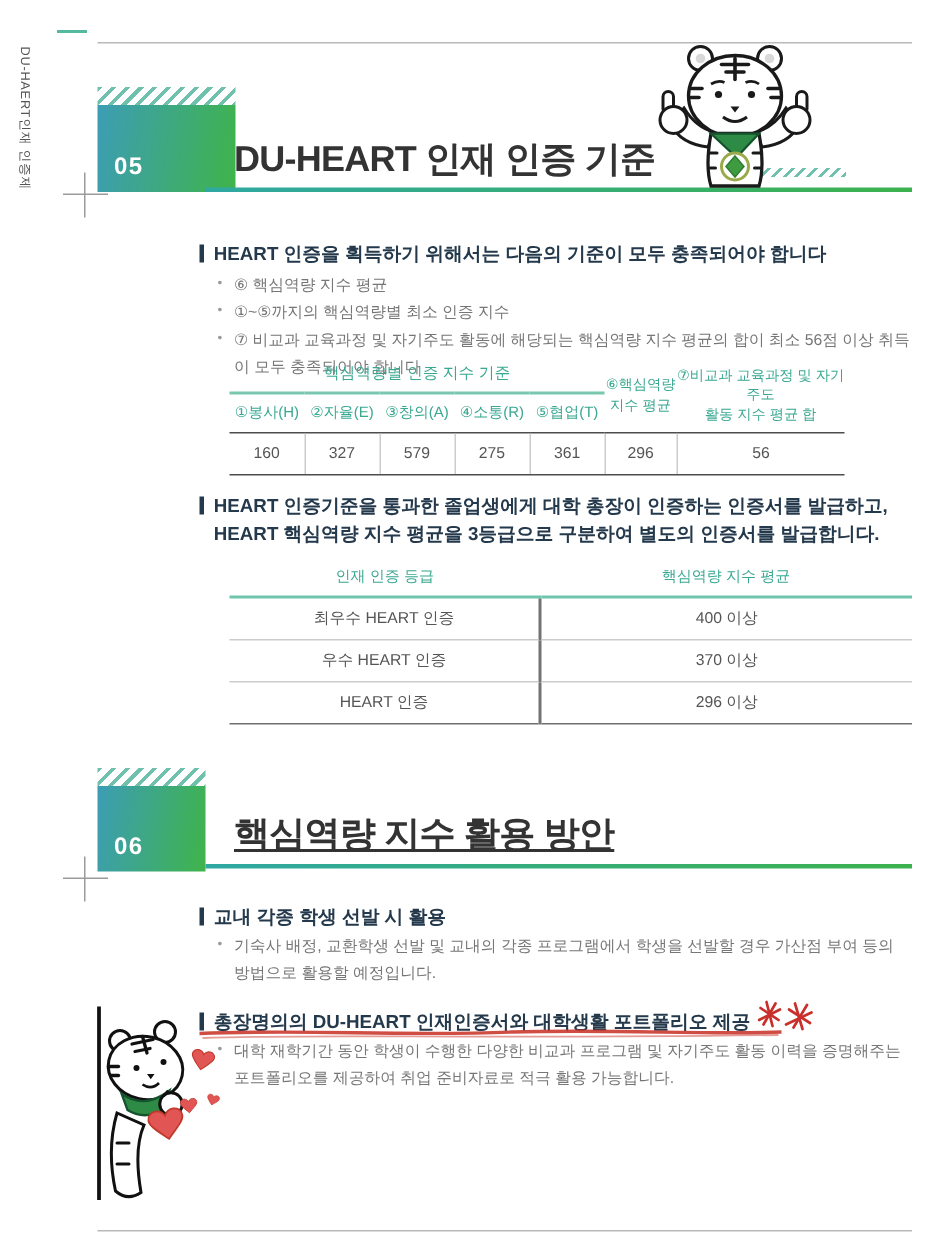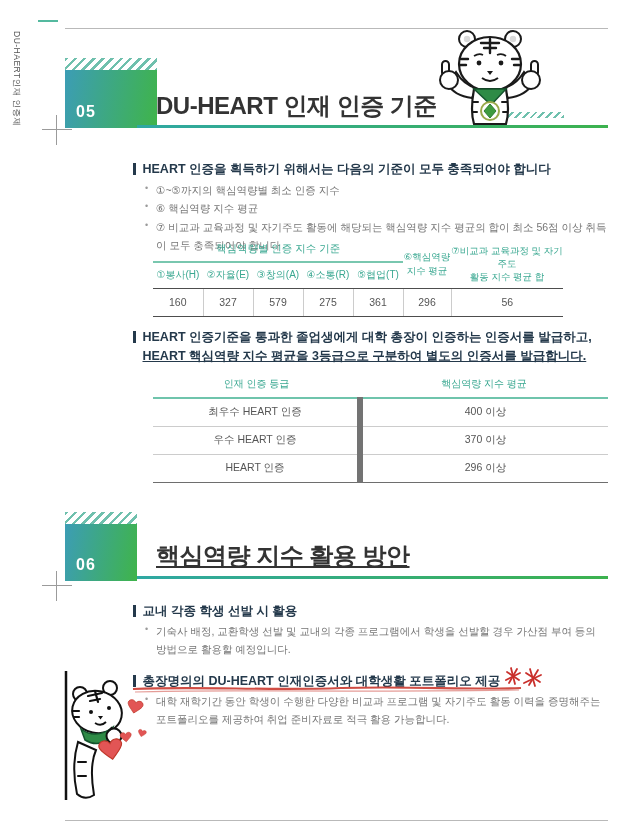--- a/index.html
+++ b/index.html
@@ -27,40 +27,40 @@
   .sec-box .num { position:absolute; left:11px; bottom:7px; color:#fff; font-weight:bold; font-size:16px; letter-spacing:1px; }
   .sec-title { position:absolute; left:156px; font-size:24px; font-weight:bold; color:#333; letter-spacing:-0.5px; white-space:nowrap; }
   .sec-underline { position:absolute; left:137px; right:15px; height:2.5px;
     background:linear-gradient(90deg,#2fa8a3,#3cb24e); }
   .hatch-strip { position:absolute; left:504px; top:112px; width:60px; height:6px;
     background:repeating-linear-gradient(135deg,#6fc0ad 0 2px,#ffffff 2px 5.5px); }
 
   
   .h-bold { position:absolute; left:133px; font-size:12.5px; font-weight:bold; color:#24394b; line-height:1.55; white-space:nowrap; }
   .vbar { display:inline-block; width:2.5px; height:12px; background:#24394b; margin-right:7px; vertical-align:-1.5px; }
-  .h-bold .line2 { padding-left:9.5px;text-decoration:underline; }
+  .h-bold .line2 { padding-left:9.5px; }
   .bullets { position:absolute; left:145px; width:462px; margin:0; padding:0; list-style:none;
     font-size:10.5px; color:#767676; line-height:1.75; }
   .bullets li { position:relative; padding-left:11px; }
   .bullets li::before { content:"•"; position:absolute; left:0; top:0; color:#9a9a9a; font-size:9px; }
 
   
   .t1 { position:absolute; left:153px; top:239px; width:410px; border-collapse:collapse; table-layout:fixed; }
   .t1 td { text-align:center; vertical-align:middle; }
   .t1 .group { color:#3aa891; font-size:10.5px; padding:3px 0 5px; border-bottom:2px solid #79c7af; }
   .t1 .hcell { color:#3aa891; font-size:9.5px; line-height:1.4; border-bottom:1.8px solid #4d4d4d; padding:2px 0; }
   .t1 .sub td { color:#3aa891; font-size:10px; padding:5px 0 6px; border-bottom:1.8px solid #4d4d4d; }
   .t1 .vals td { color:#555; font-size:10.5px; padding:7px 0 8px; border-bottom:1.8px solid #4d4d4d; border-left:1px solid #ccc; }
   .t1 .vals td.first { border-left:none; }
 
   
   .t2 { position:absolute; left:153px; top:373px; width:455px; border-collapse:collapse; table-layout:fixed; }
   .t2 th { color:#3aa891; font-size:10px; font-weight:normal; padding:4px 0 6px; border-bottom:2px solid #6fc4ac; text-align:center; }
   .t2 td { color:#555; font-size:10.5px; text-align:center; padding:6px 0 7px; border-bottom:1px solid #ccc; }
-  .t2 td + td { border-left:6px solid #737373;margin-top:28px; }
+  .t2 td + td { border-left:2px solid #737373;margin-top:28px; }
   .t2 tr.last td { border-bottom:1.8px solid #6e6e6e; }
 
   
   .red-underline { position:absolute; left:131px; top:684px; }
   .stars { margin-left:5px; vertical-align:-3px; }
 
   .mascot { position:absolute; }
   .mascot.top { left:434px; top:26px; }
   .mascot.bottom { left:56px; top:666px; }
 </style>
@@ -125,22 +125,22 @@
     <path d="M40 63 H72 L57 79 Z" fill="#2e8b46" stroke="#14532d" stroke-width="1.5"></path>
     <circle cx="56" cy="85" r="9" fill="#fff" stroke="#9aa94a" stroke-width="2"></circle>
     <path d="M56 78 L62 85 L56 92 L50 85 Z" fill="#3f9b3f" stroke="#2e7d32" stroke-width="1"></path>
   </svg>
 
   <div class="h-bold" style="top:160px;">
     <span class="vbar"></span><span>HEART 인증을 획득하기 위해서는 다음의 기준이 모두 충족되어야 합니다</span>
   </div>
 
   <ul class="bullets" style="top:181px;">
+    <li>⑥ 핵심역량 지수 평균</li>
     <li>①~⑤까지의 핵심역량별 최소 인증 지수</li>
-    <li>⑥ 핵심역량 지수 평균</li>
     <li>⑦ 비교과 교육과정 및 자기주도 활동에 해당되는 핵심역량 지수 평균의 합이 최소 56점 이상 취득이 모두 충족되어야 합니다</li>
   </ul>
 
   <table class="t1">
     <colgroup>
       <col style="width:50px">
         <col style="width:50px">
         <col style="width:50px">
         <col style="width:50px">
         <col style="width:50px">

